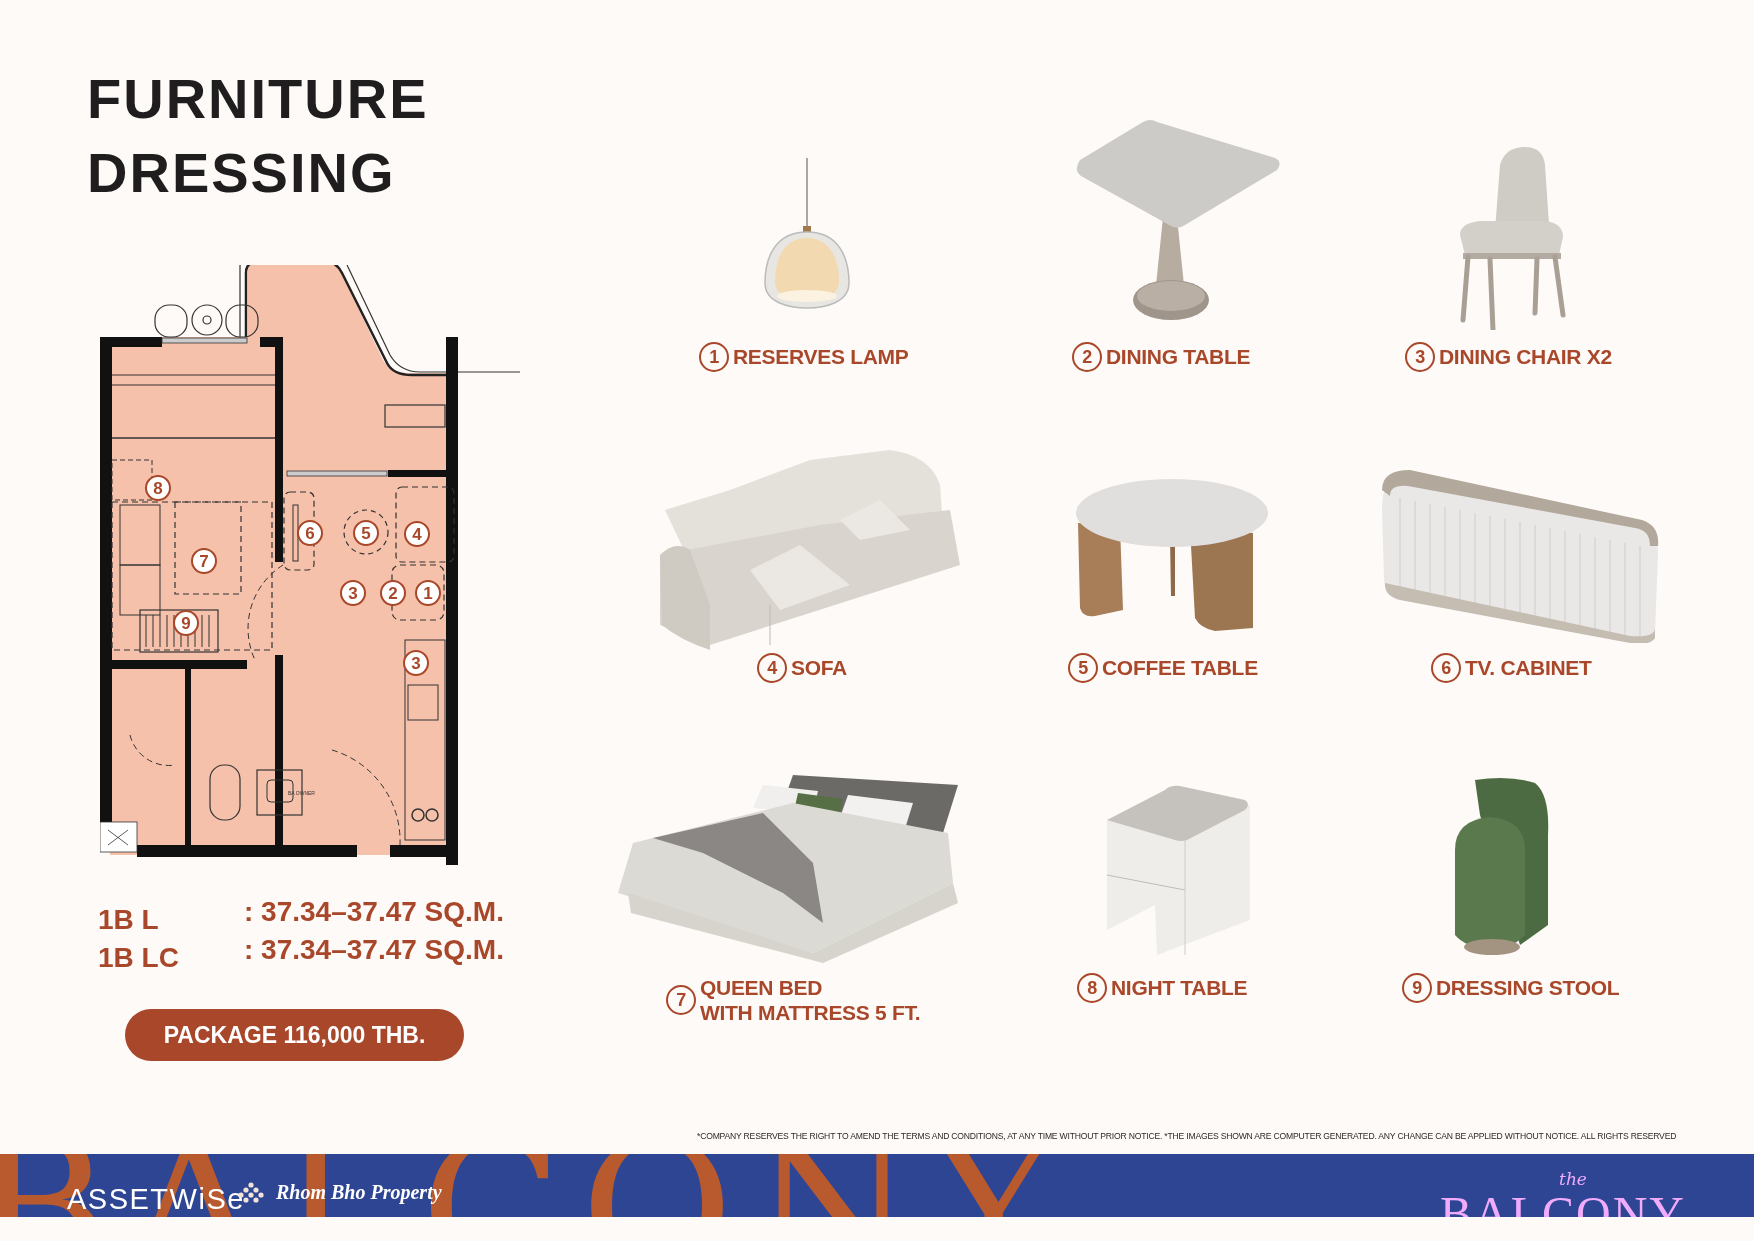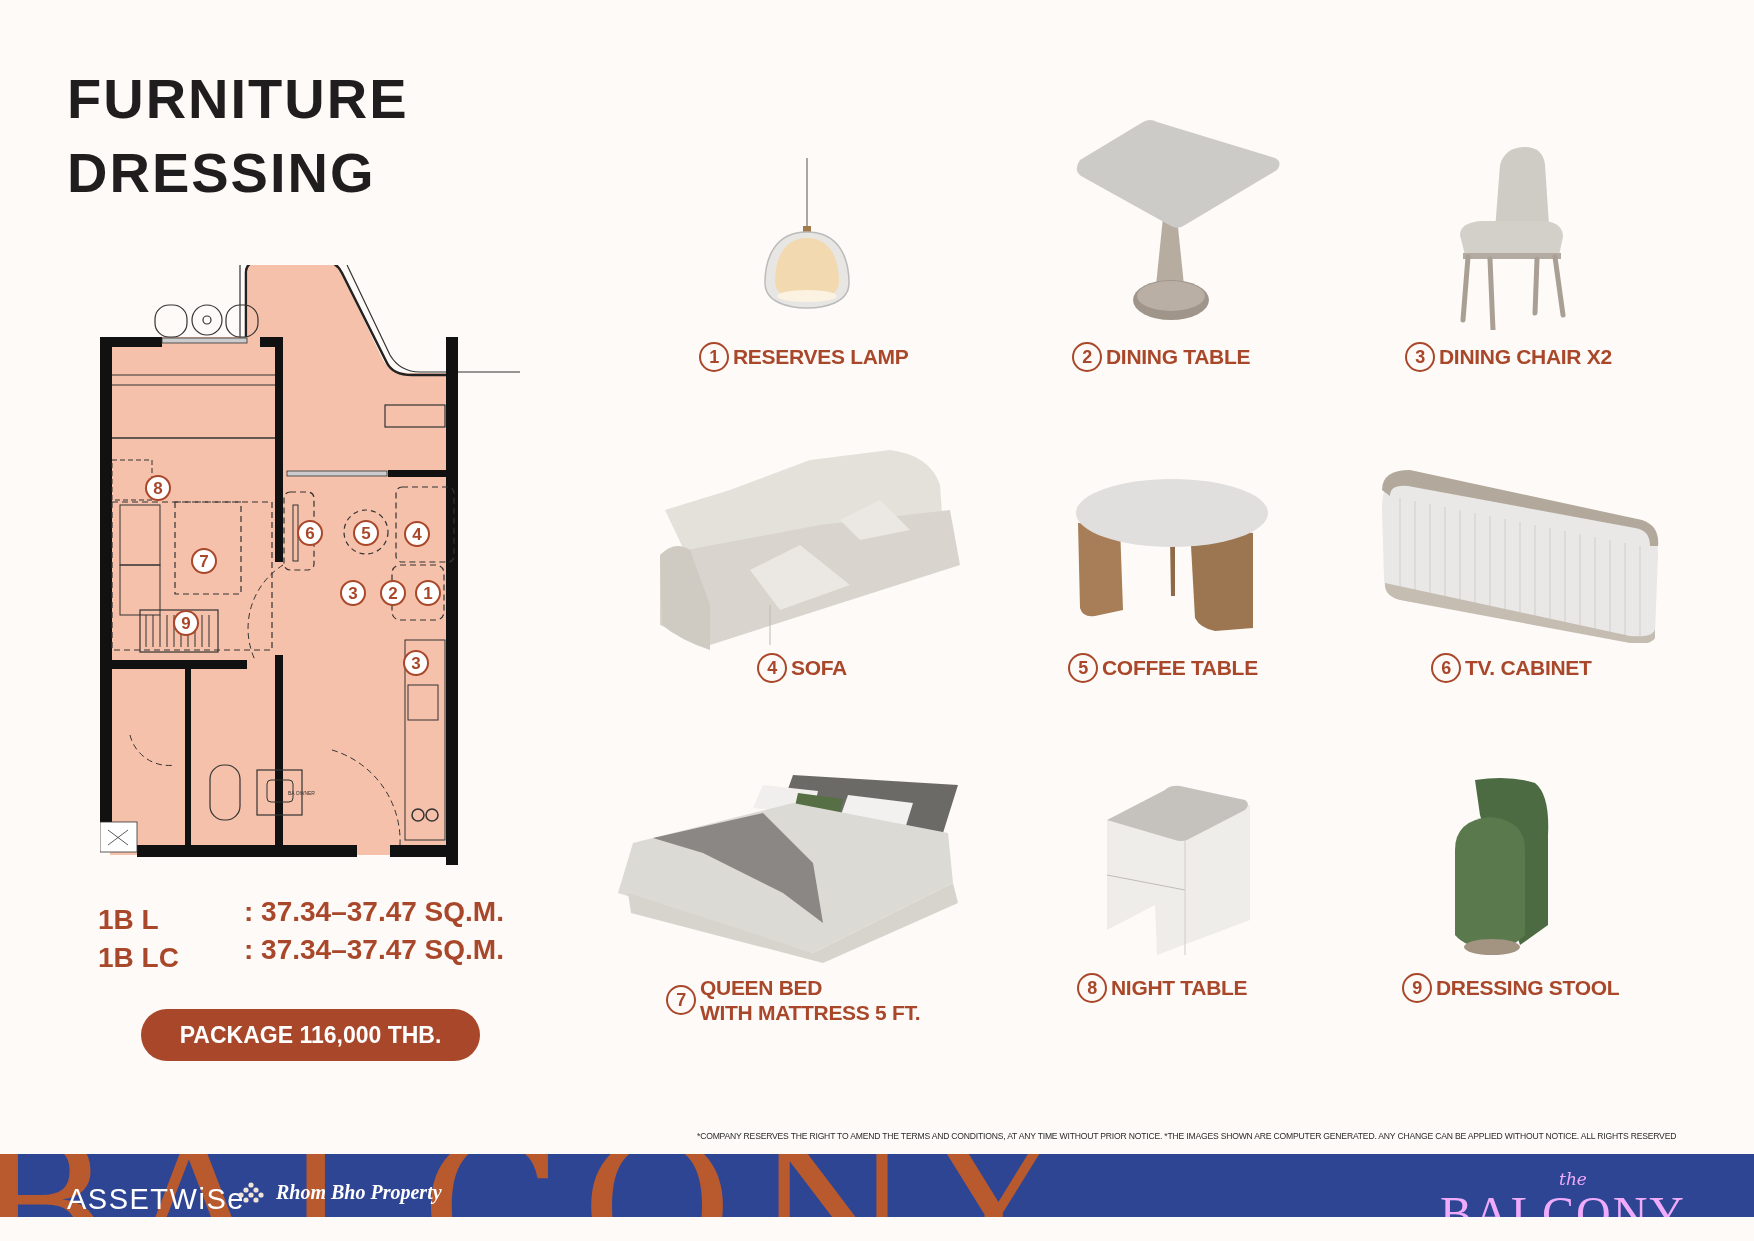--- a/index.html
+++ b/index.html
@@ -8,30 +8,30 @@
     background: #fdfaf7;
     font-family: "Liberation Sans", "DejaVu Sans", sans-serif;
     position: relative;
     color: #1d1b1b;
   }
   .title {
     position: absolute; left: 67px; top: 62px;
     font-weight: 700; font-size: 56px; line-height: 74px;
     letter-spacing: 2px; color: #1f1d1d;
   }
-  .title span { display: block; }
+  .title span { display: block; margin-left: 20px; }
 
   
   .plan { position: absolute; left: 100px; top: 265px; width: 420px; height: 600px; }
 
   .specs { position: absolute; left: 98px; top: 893px; color: #a9472a; font-weight: 700; font-size: 28px; }
   .spec-row { display: flex; height: 38px; line-height: 38px; }
   .spec-type { width: 146px; margin-top: 8px; }
   .package-pill {
-    position: absolute; left: 141px; top: 1009px; width: 339px; height: 52px;
+    position: absolute; left: 125px; top: 1009px; width: 339px; height: 52px;
     background: #a9472a; border-radius: 26px; color: #fff; font-weight: 700;
     font-size: 23px; display: flex; align-items: center; justify-content: center;
   }
   .item-img { position: absolute; }
   .item-label {
     position: absolute; display: flex; align-items: flex-start;
     color: #a9472a; font-weight: 700; font-size: 21px; line-height: 25px;
     white-space: nowrap; letter-spacing: -0.3px;
   }
   .num-circle {

